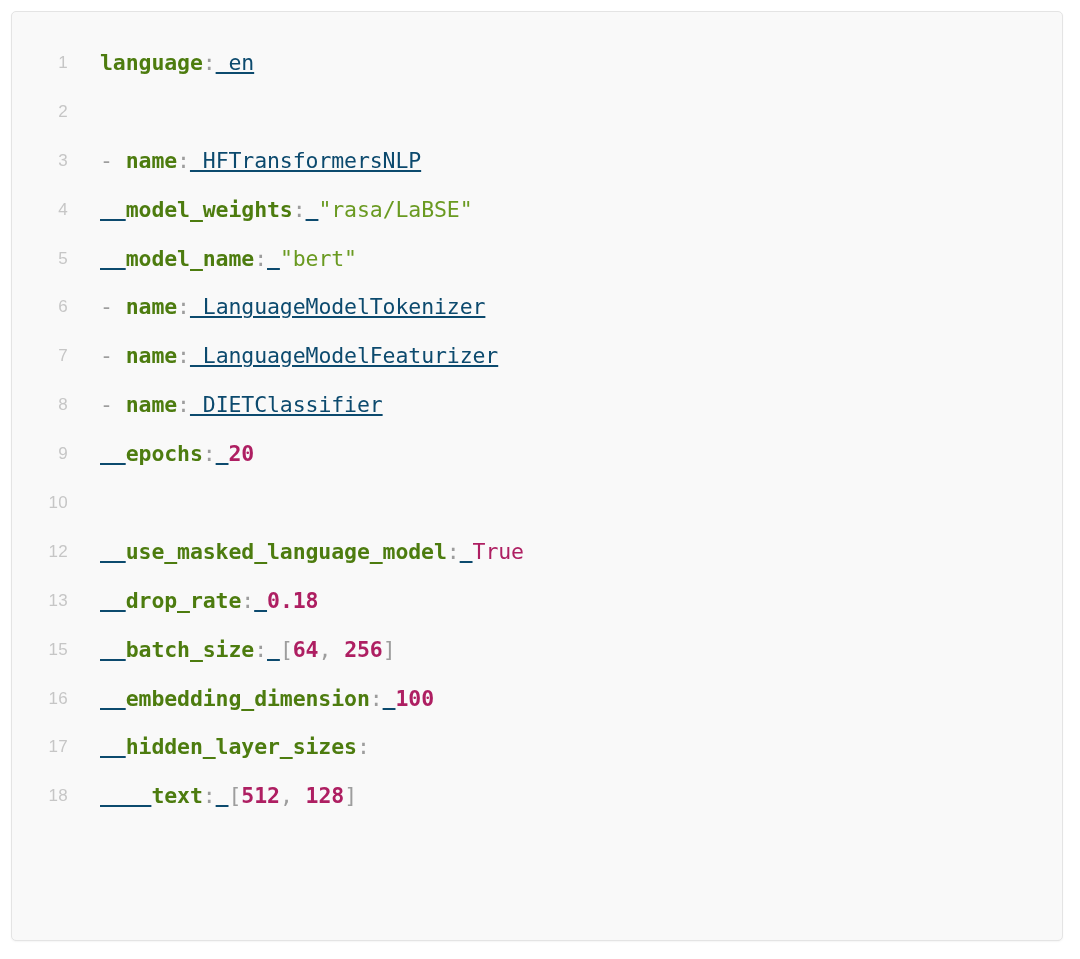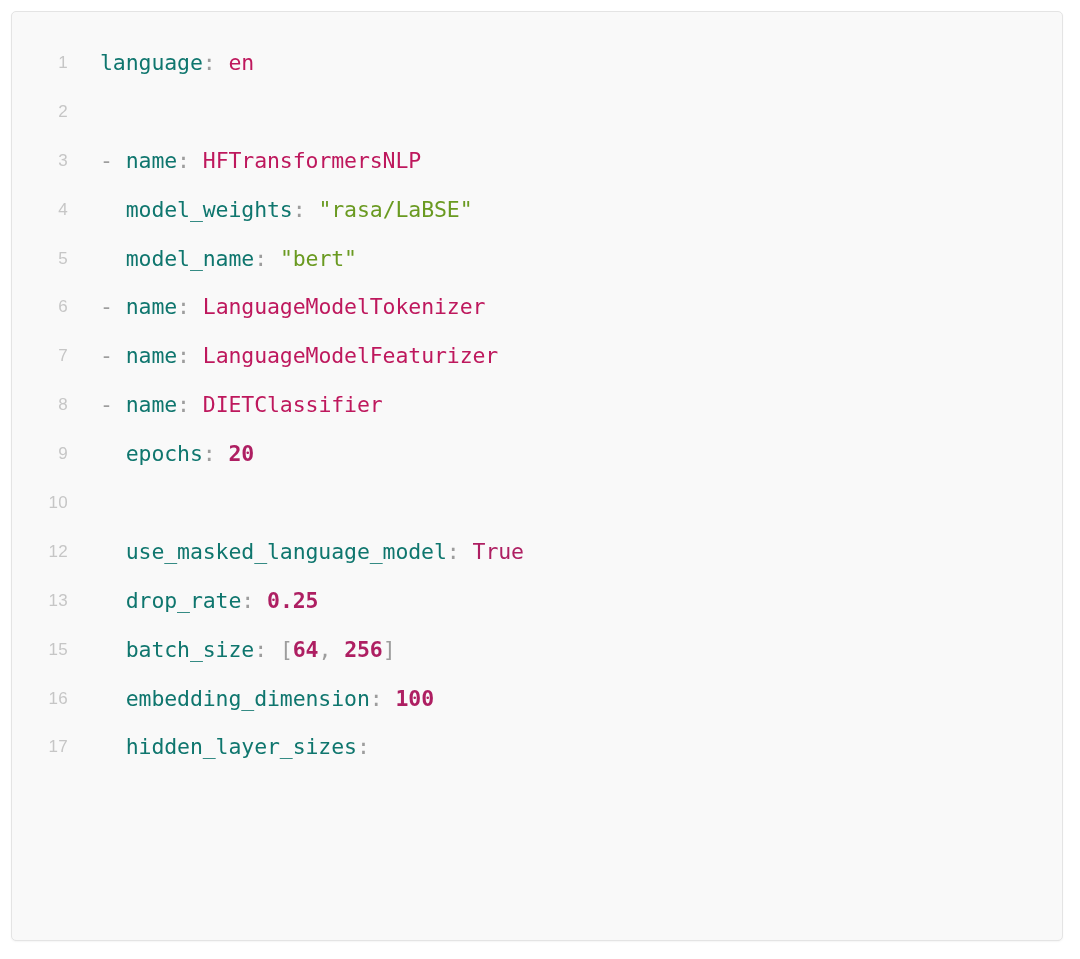--- a/index.html
+++ b/index.html
@@ -59,24 +59,24 @@
   .lc {
     position: absolute;
     left: 88px;
     font-family: "DejaVu Sans Mono", monospace;
     font-size: 21.5px;
     letter-spacing: -0.1px;
     color: #1c1c1c;
   }
 
   
-  .t-key    { color: #0f766e; }
+  .t-key    { color: #4d7c0f; font-weight: bold; }
   .t-punct  { color: #9d9d9d; }
   .t-dash   { color: #9d9d9d; }
-  .t-plain  { color: #be185d; }
+  .t-plain  { color: #0c4a6e; text-decoration: underline; }
   .t-str    { color: #6a9a21; }
   .t-num    { color: #ae1f62; font-weight: bold; }
   .t-bool   { color: #ae1f62; margin-top: 12px; }
   .t-brack  { color: #9d9d9d; }
 </style>
 </head>
 <body>
 
 <div id="code-panel">
   <div class="code-lines">
@@ -84,18 +84,19 @@
       <div class="code-line"><span class="ln">2</span></div>
       <div class="code-line"><span class="ln">3</span><span class="lc"><span class="t-dash">- </span><span class="t-key">name</span><span class="t-punct">:</span><span class="t-plain"> HFTransformersNLP</span></span></div>
       <div class="code-line"><span class="ln">4</span><span class="lc"><span class="t-plain">  </span><span class="t-key">model_weights</span><span class="t-punct">:</span><span class="t-plain"> </span><span class="t-str">"rasa/LaBSE"</span></span></div>
       <div class="code-line"><span class="ln">5</span><span class="lc"><span class="t-plain">  </span><span class="t-key">model_name</span><span class="t-punct">:</span><span class="t-plain"> </span><span class="t-str">"bert"</span></span></div>
       <div class="code-line"><span class="ln">6</span><span class="lc"><span class="t-dash">- </span><span class="t-key">name</span><span class="t-punct">:</span><span class="t-plain"> LanguageModelTokenizer</span></span></div>
       <div class="code-line"><span class="ln">7</span><span class="lc"><span class="t-dash">- </span><span class="t-key">name</span><span class="t-punct">:</span><span class="t-plain"> LanguageModelFeaturizer</span></span></div>
       <div class="code-line"><span class="ln">8</span><span class="lc"><span class="t-dash">- </span><span class="t-key">name</span><span class="t-punct">:</span><span class="t-plain"> DIETClassifier</span></span></div>
       <div class="code-line"><span class="ln">9</span><span class="lc"><span class="t-plain">  </span><span class="t-key">epochs</span><span class="t-punct">:</span><span class="t-plain"> </span><span class="t-num">20</span></span></div>
       <div class="code-line"><span class="ln">10</span></div>
       <div class="code-line"><span class="ln">12</span><span class="lc"><span class="t-plain">  </span><span class="t-key">use_masked_language_model</span><span class="t-punct">:</span><span class="t-plain"> </span><span class="t-bool">True</span></span></div>
-      <div class="code-line"><span class="ln">13</span><span class="lc"><span class="t-plain">  </span><span class="t-key">drop_rate</span><span class="t-punct">:</span><span class="t-plain"> </span><span class="t-num">0.25</span></span></div>
+      <div class="code-line"><span class="ln">13</span><span class="lc"><span class="t-plain">  </span><span class="t-key">drop_rate</span><span class="t-punct">:</span><span class="t-plain"> </span><span class="t-num">0.18</span></span></div>
       <div class="code-line"><span class="ln">15</span><span class="lc"><span class="t-plain">  </span><span class="t-key">batch_size</span><span class="t-punct">:</span><span class="t-plain"> </span><span class="t-brack">[</span><span class="t-num">64</span><span class="t-brack">, </span><span class="t-num">256</span><span class="t-brack">]</span></span></div>
       <div class="code-line"><span class="ln">16</span><span class="lc"><span class="t-plain">  </span><span class="t-key">embedding_dimension</span><span class="t-punct">:</span><span class="t-plain"> </span><span class="t-num">100</span></span></div>
       <div class="code-line"><span class="ln">17</span><span class="lc"><span class="t-plain">  </span><span class="t-key">hidden_layer_sizes</span><span class="t-punct">:</span></span></div>
+      <div class="code-line"><span class="ln">18</span><span class="lc"><span class="t-plain">    </span><span class="t-key">text</span><span class="t-punct">:</span><span class="t-plain"> </span><span class="t-brack">[</span><span class="t-num">512</span><span class="t-brack">, </span><span class="t-num">128</span><span class="t-brack">]</span></span></div>
     </div>
 </div>
 
 </body></html>

